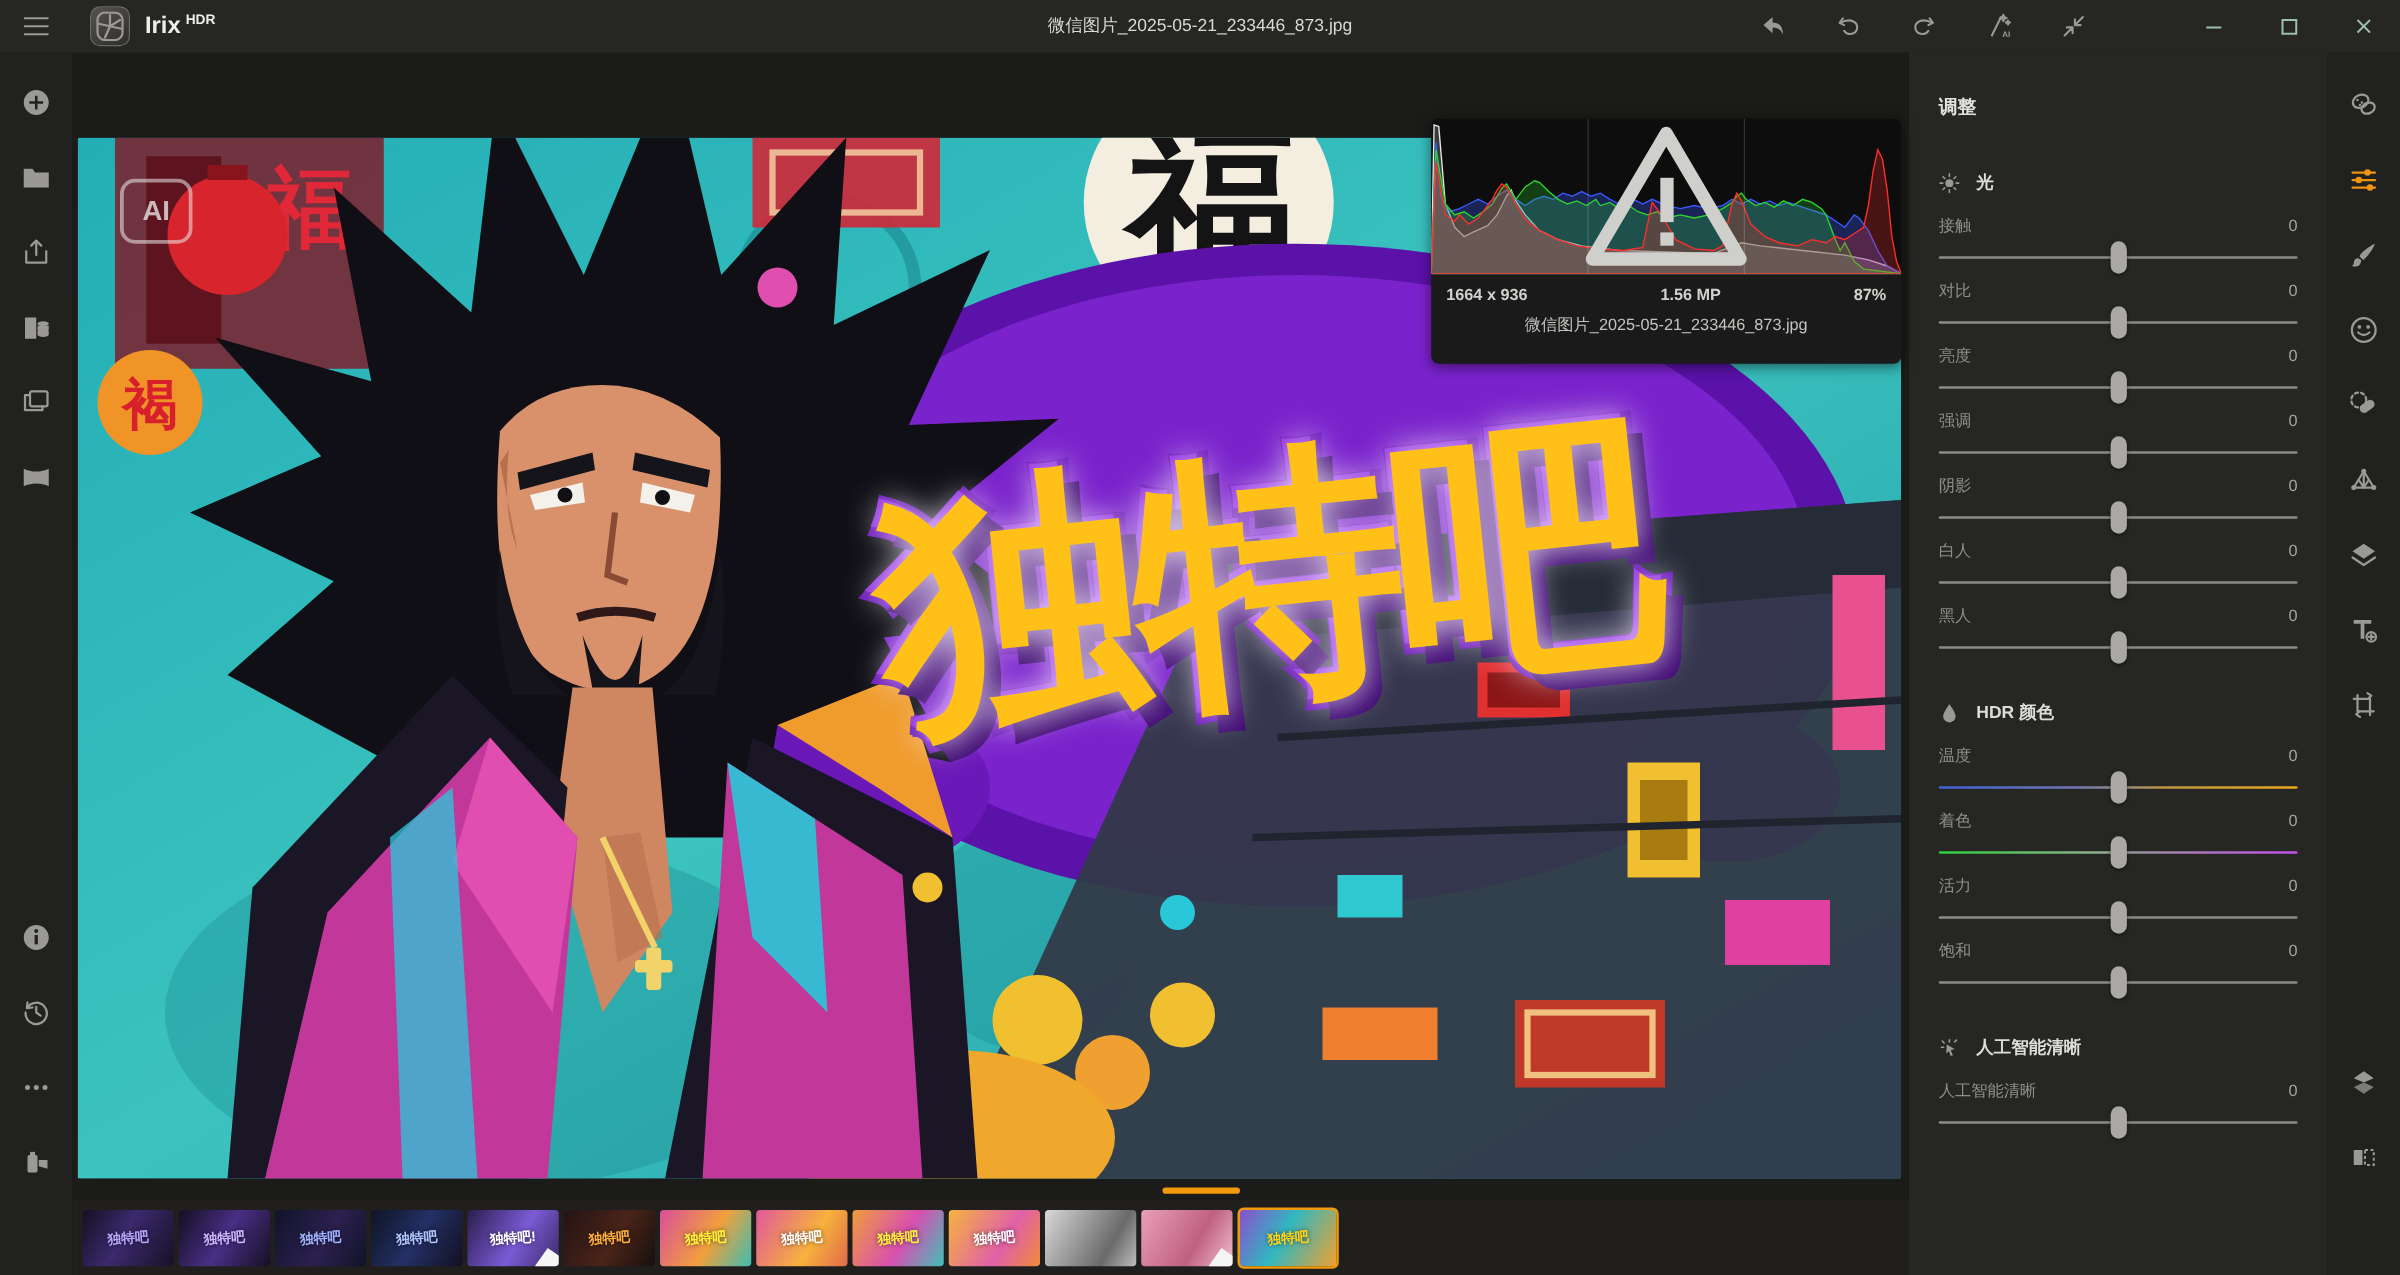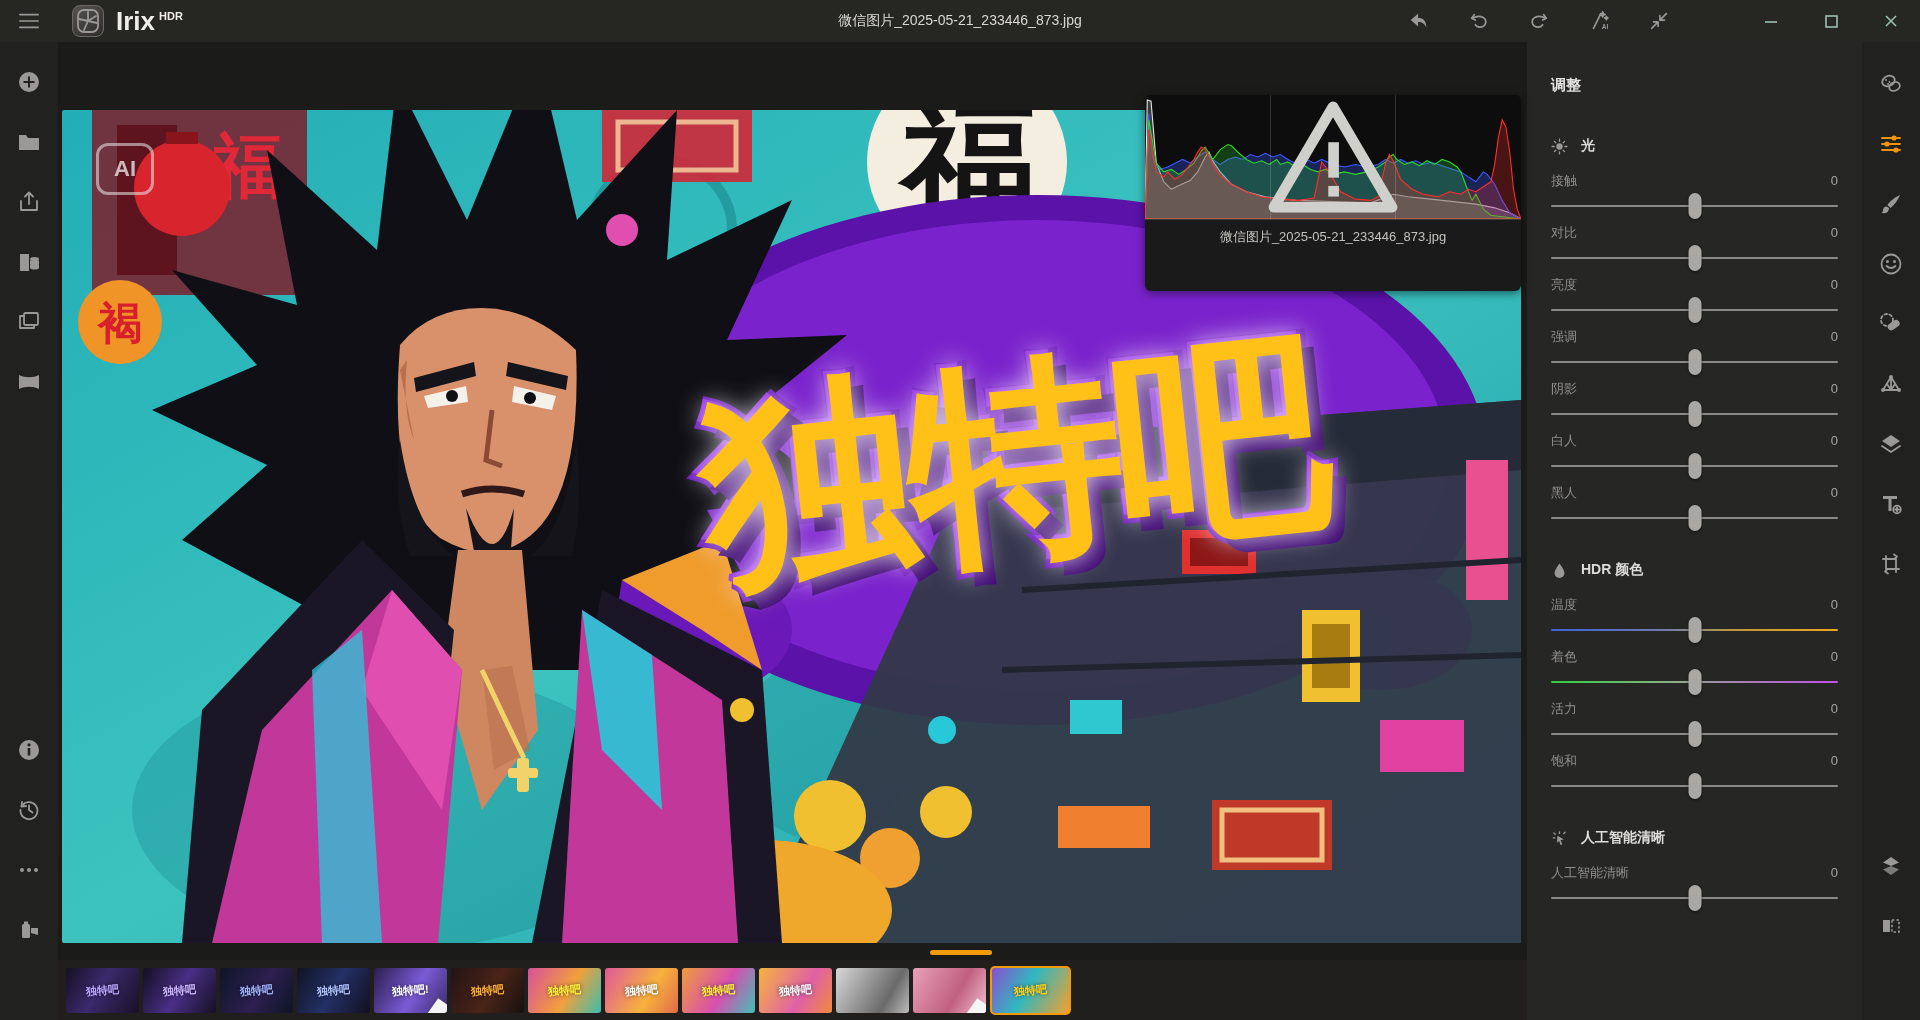--- a/index.html
+++ b/index.html
@@ -6,21 +6,21 @@
   html,body { width:1920px; height:1020px; overflow:hidden; background:#1b1b19;
     font-family:"Liberation Sans", sans-serif; -webkit-user-select:none; }
 
   
   .titlebar { height:42px; background:#262623; display:flex; align-items:center; position:relative; }
   .menu-btn { width:58px; display:flex; justify-content:center; cursor:pointer; }
   .menu-btn svg { width:22px; height:18px; }
   .applogo { width:32px; height:32px; margin-left:14px; border-radius:8px;
     background:linear-gradient(145deg,#55534f,#2e2d2b); border:1px solid #6b6965;
     display:flex; align-items:center; justify-content:center; }
-  .appname { color:#efede8; font-size:26px; font-weight:bold; margin-left:12px; }
+  .appname { color:#efede8; font-size:19px; font-weight:bold; margin-left:12px; }
   .appbadge { color:#efede8; font-size:11px; font-weight:bold; margin-left:4px; margin-bottom:10px; }
   .doc-title { position:absolute; left:0; right:0; text-align:center; color:#d9d8d4; font-size:14px; pointer-events:none; }
   .tb-right { margin-left:auto; display:flex; align-items:center; gap:34px; padding-right:16px; }
   .tb-ic { width:26px; height:26px; display:flex; align-items:center; justify-content:center; cursor:pointer; }
   .tb-ic svg { width:22px; height:22px; }
   .win-ic svg { width:18px; height:18px; }
   .tb-gap { width:18px; }
 
   
   .app { display:flex; height:978px; }
@@ -368,20 +368,25 @@
               <polygon points="0,60.0 1,16.8 3,37.2 5,39.6 6,37.2 8,40.8 10,38.4 13,31.2 14,27.6 15,25.2 16,26.4 18,33.0 20,39.0 23,43.2 27,46.8 31,49.2 36,50.4 41,51.0 45,49.8 47,32.4 49,37.2 52,46.8 56,50.4 60,51.0 62,49.2 64,33.0 65,28.8 66,31.8 68,40.8 71,45.6 74,48.0 78,49.2 81,46.8 84,48.0 86,45.6 88,46.8 90,44.4 92,42.0 93,33.6 94,20.4 95,12.0 96,15.6 97,27.6 98,45.6 99,55.2 100,60.0 100,60 0,60" class="ch-r"></polygon>
             </svg>
           <div class="histo-grid" style="left:33.3%"></div>
           <div class="histo-grid" style="left:66.6%"></div>
           <svg class="warn" viewBox="0 0 24 21">
             <path d="M12 2 L22 19 L2 19 Z" fill="none" stroke="#cfcfcb" stroke-width="1.8" stroke-linejoin="round"></path>
             <rect x="11.2" y="8" width="1.8" height="6" fill="#cfcfcb"></rect>
               <rect x="11.2" y="15.4" width="1.8" height="1.8" fill="#cfcfcb"></rect>
           </svg>
         </div>
+        <div class="histo-info">
+          <span>1664 x 936</span>
+          <span>1.56 MP</span>
+          <span>87%</span>
+        </div>
         <div class="histo-file">微信图片_2025-05-21_233446_873.jpg</div>
       </div>
 
       <div class="scroll-indicator"></div>
     </div>
 
     <div class="filmstrip" id="filmstrip">
         <div class="thumb" style="background: linear-gradient(120deg, rgb(20, 16, 34), rgb(59, 42, 110) 45%, rgb(24, 17, 38));">
           <span style="color: rgb(185, 166, 255);">独特吧</span>
         </div>

